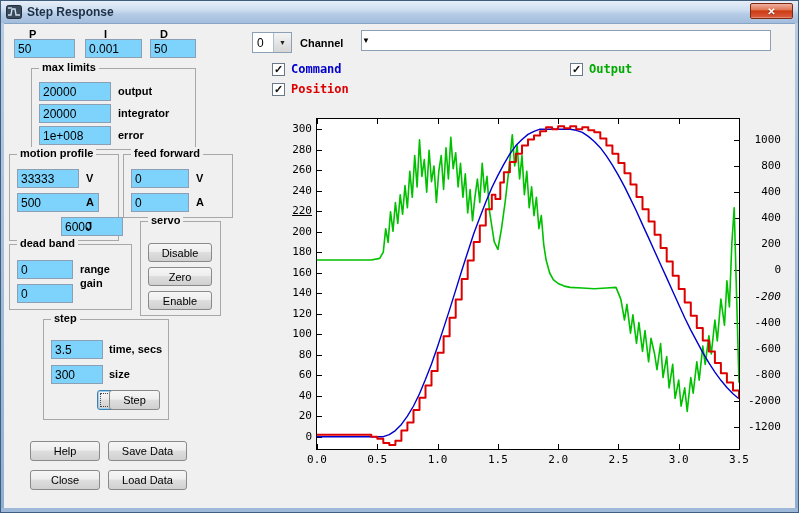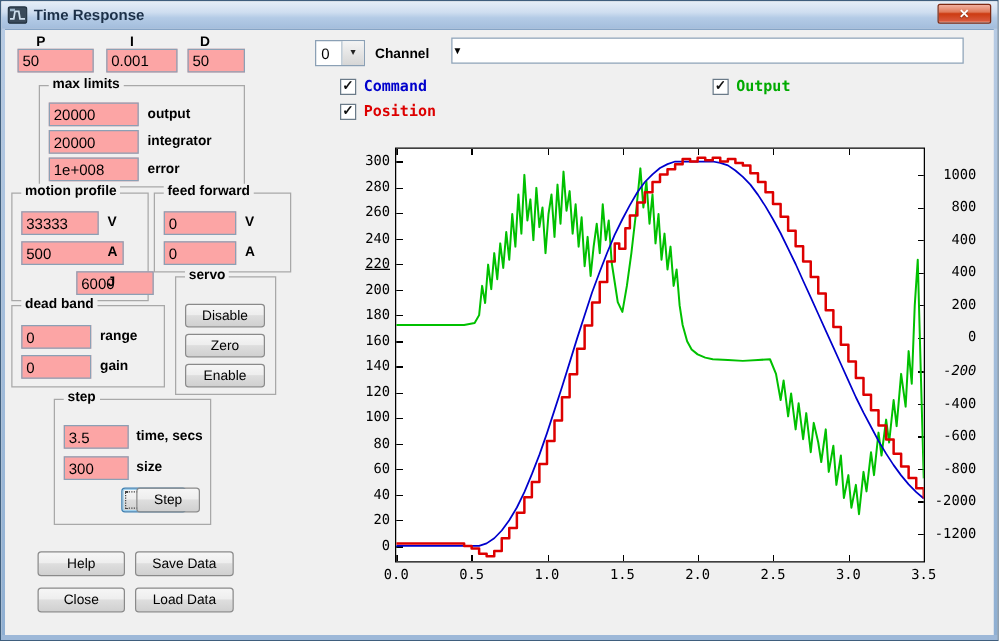--- a/index.html
+++ b/index.html
@@ -15,21 +15,21 @@
     background:linear-gradient(to bottom,#f0b0a0,#e07a5a 40%,#cc3b12 50%,#d8573a 90%,#eda18c);
     border:1px solid #7e2a12;border-radius:2px;color:#fff;font-size:10px;font-weight:bold;
     display:flex;align-items:center;justify-content:center;text-shadow:0 1px 1px rgba(0,0,0,.4);box-sizing:border-box;}
   
   .edge{position:absolute;background:linear-gradient(to bottom,#b7cbe4,#8fafd2);}
   #edge-left{left:0;top:22px;width:3px;bottom:0;}
   #edge-right{right:0;top:22px;width:3px;bottom:0;}
   #edge-bottom{left:0;right:0;bottom:0;height:4px;background:#9db8d8;}
   
   .lbl{position:absolute;font-size:11px;font-weight:bold;color:#000;white-space:nowrap;}
-  .tb{position:absolute;height:19px;border:1px solid #8ba0b5;background:#fca5a5;
+  .tb{position:absolute;height:19px;border:1px solid #8ba0b5;background:#7dd3fc;
       font:12px "Liberation Sans",sans-serif;padding:0 3px;box-sizing:border-box;color:#000;}
   .grp{position:absolute;border:1px solid #a8a8a8;}
   .grp-legend{position:absolute;top:-8px;left:7px;background:#f0f0f0;padding:0 3px;
       font-size:11px;font-weight:bold;white-space:nowrap;}
   .btn{position:absolute;border:1px solid #8a8a8a;border-radius:3px;
       background:linear-gradient(to bottom,#f6f6f6,#eeeeee 45%,#dedede 50%,#d0d0d0);
       font-size:11px;color:#000;display:flex;align-items:center;justify-content:center;box-sizing:border-box;cursor:default;}
   .btn.focus-default{border-color:#3c7fb1;box-shadow:inset 0 0 0 1px #9ed0ee;outline:1px dotted #444;outline-offset:-4px;margin-left:45px;}
   .combo{position:absolute;background:#fff;border:1px solid #8ba0b5;box-sizing:border-box;display:flex;align-items:center;}
   .combo-val{flex:1;font-size:12px;padding-left:4px;white-space:nowrap;overflow:hidden;}
@@ -54,21 +54,21 @@
 <body>
 
 <div id="window">
 
   <div class="titlebar">
     <svg class="app-icon" viewBox="0 0 16 16">
       <rect x="0.5" y="1.5" width="15" height="13" rx="2" fill="#3a4a5a" stroke="#20303f"></rect>
       <polyline points="2,11 5,11 6,5 9,5 10,11 14,11" fill="none" stroke="#cfe0ee" stroke-width="1.4"></polyline>
       <rect x="2" y="3" width="4" height="2" fill="#9fb6c9"></rect>
     </svg>
-    <span class="title-text">Time Response</span>
+    <span class="title-text">Step Response</span>
     <div class="close-btn">
       <span>✕</span>
     </div>
   </div>
   <div class="edge" id="edge-left"></div>
   <div class="edge" id="edge-right"></div>
   <div class="edge" id="edge-bottom"></div>
 
   <span class="lbl" style="left:28px;top:27px">P</span>
   <span class="lbl" style="left:103px;top:27px">I</span>
@@ -110,21 +110,21 @@
     <div class="btn" style="left:7px;top:21px;width:64px;height:19px">Disable</div>
     <div class="btn" style="left:7px;top:45px;width:64px;height:19px">Zero</div>
     <div class="btn" style="left:7px;top:69px;width:64px;height:19px">Enable</div>
   </div>
 
   <div class="grp" style="left:8px;top:243px;width:121px;height:64px">
     <span class="grp-legend">dead band</span>
     <input class="tb" style="left: 7px; top: 15px; width: 56px;" value="0">
     <span class="lbl" style="left:70px;top:18px">range</span>
     <input class="tb" style="left: 7px; top: 39px; width: 56px;" value="0">
-    <span class="lbl" style="left:70px;top:42px">gain</span>
+    <span class="lbl" style="left:70px;top:32px">gain</span>
   </div>
 
   <div class="grp" style="left:42px;top:318px;width:124px;height:99px">
     <span class="grp-legend">step</span>
     <input class="tb" style="left: 7px; top: 20px; width: 52px;" value="3.5">
     <span class="lbl" style="left:65px;top:23px">time, secs</span>
     <input class="tb" style="left: 7px; top: 45px; width: 52px;" value="300">
     <span class="lbl" style="left:65px;top:48px">size</span>
     <div class="btn focus-default" style="left:8px;top:70px;width:52px;height:20px">Move</div>
     <div class="btn" style="left:65px;top:70px;width:51px;height:20px">Step</div>

